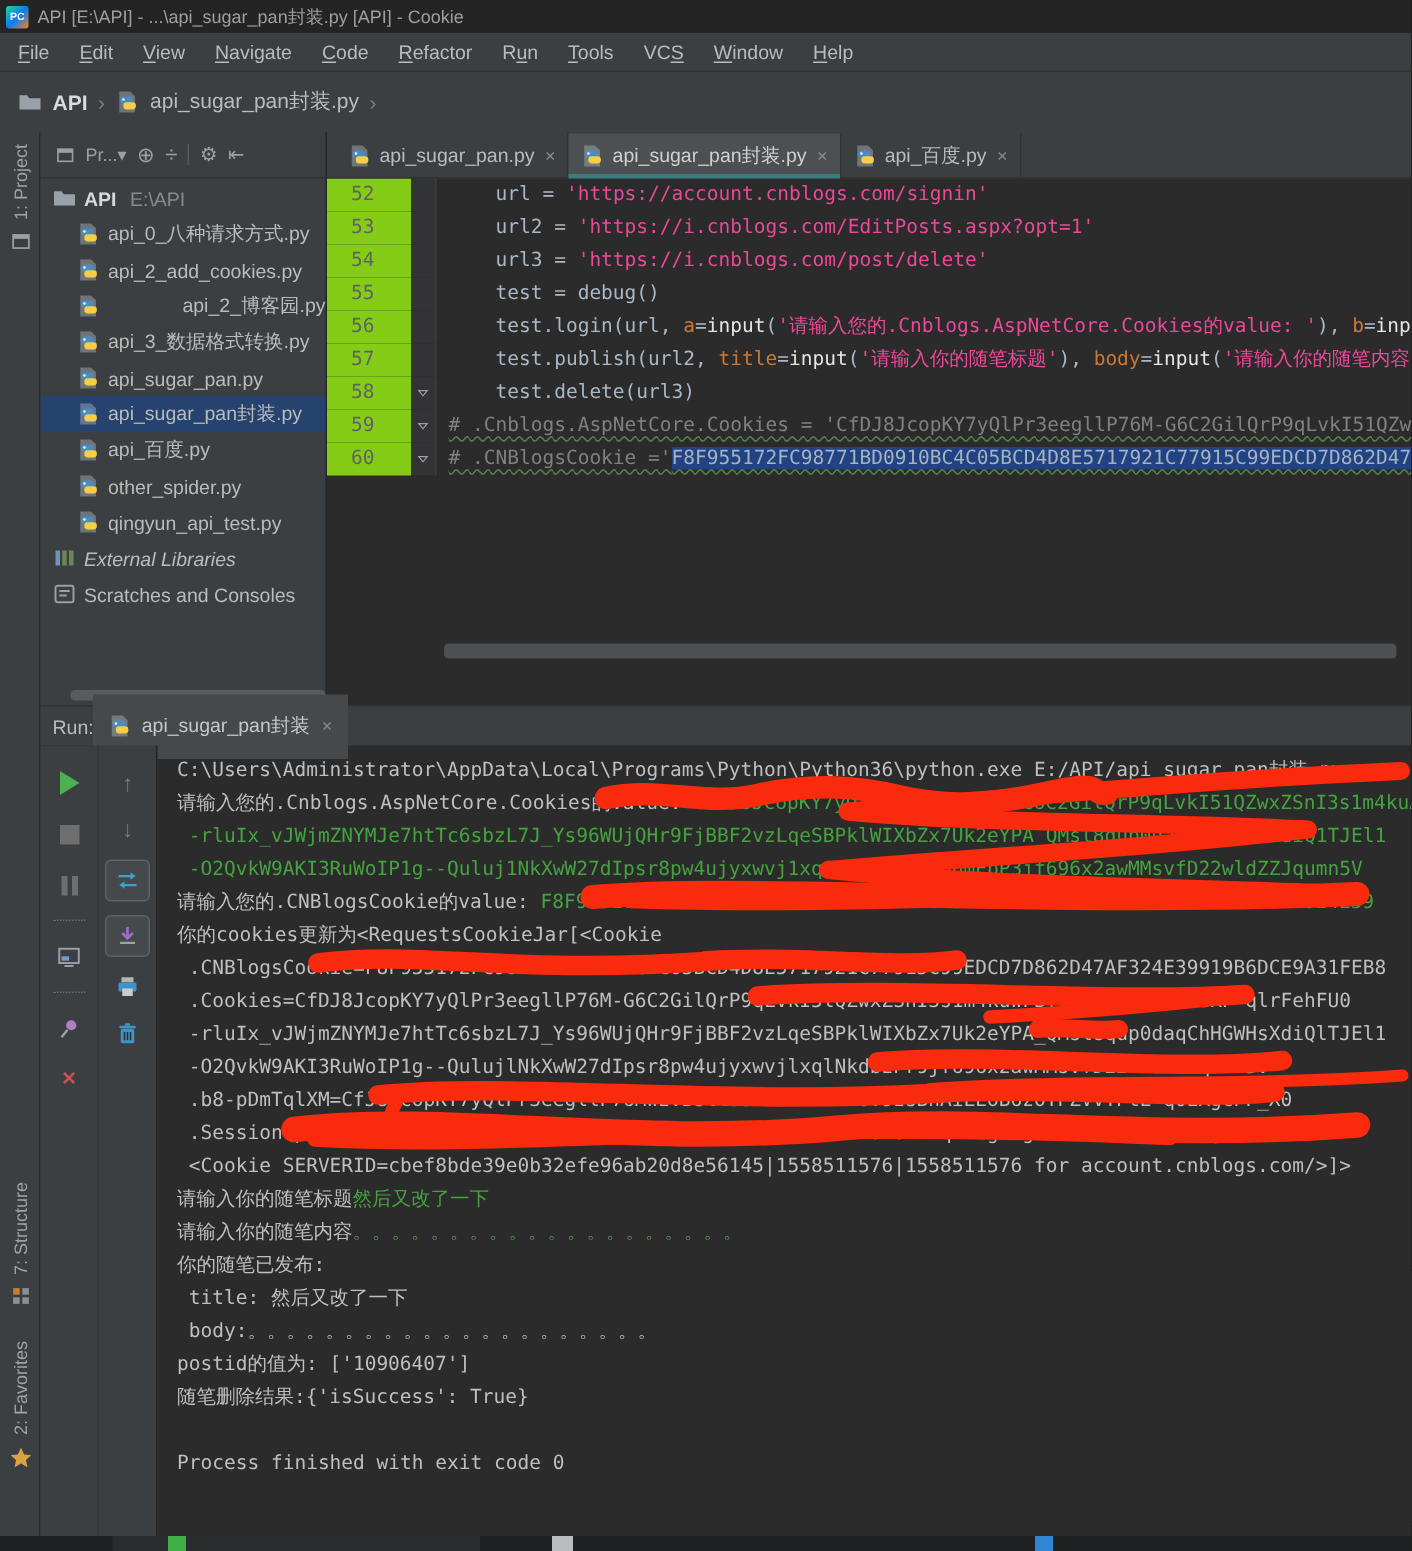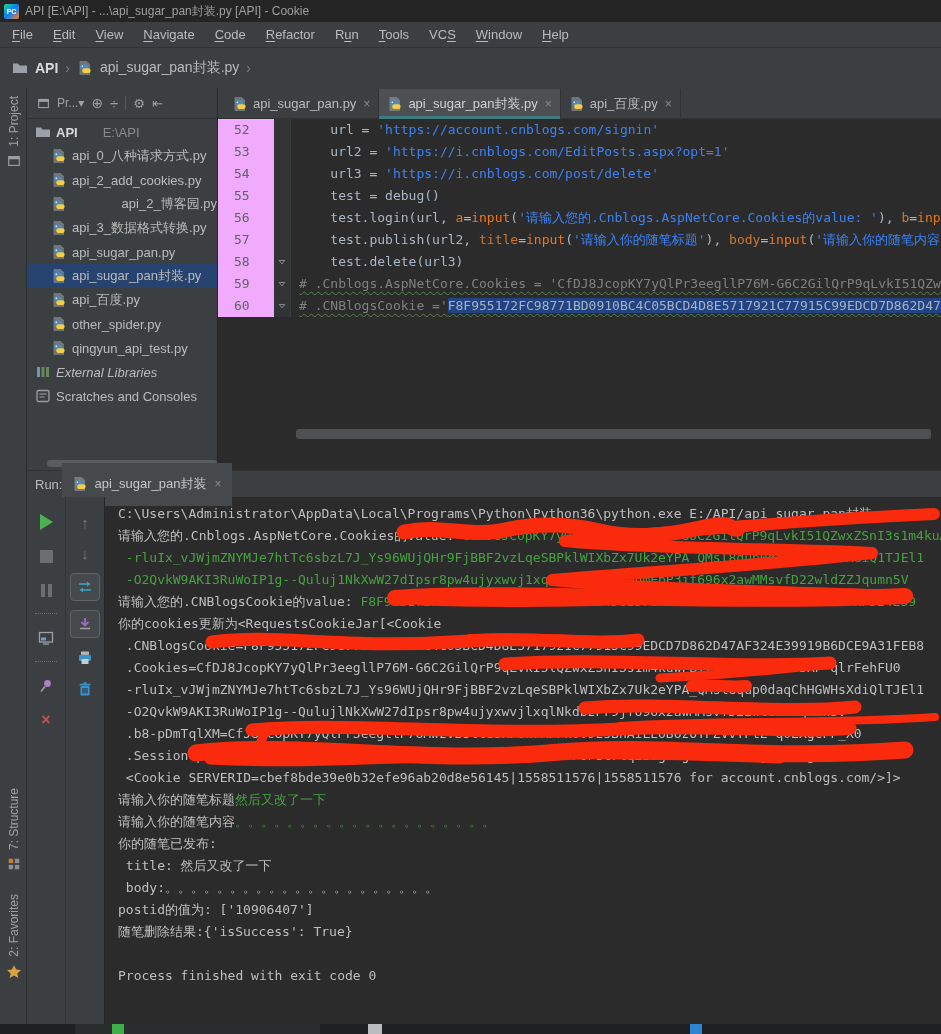--- a/index.html
+++ b/index.html
@@ -34,39 +34,39 @@
   .vtext{writing-mode:vertical-rl;transform:rotate(180deg);color:#a2a2a2;font-size:12px;}
 
   
   .main{position:absolute;left:27px;top:88px;right:0;height:382px;}
   .project{position:absolute;left:0;top:0;width:191px;height:100%;background:#3c3f41;border-right:1px solid #262626;box-sizing:border-box;}
   .ptoolbar{height:30px;display:flex;align-items:center;gap:7px;padding-left:10px;color:#9da0a3;font-size:12px;border-bottom:1px solid #323232;}
   .ptool-sep{width:1px;height:14px;background:#55585a;}
   .ptree{position:absolute;left:0;top:32px;right:0;bottom:30px;overflow:hidden;}
   .trow{height:24px;display:flex;align-items:center;gap:5px;font-size:13px;color:#bbbbbb;white-space:nowrap;}
   .trow.selected{background:#25436e;}
-  .trow .path{color:#8a8a8a;margin-left:20px;}
+  .trow .path{color:#8a8a8a;margin-left:4px;}
   .trow.bold .lbl{font-weight:bold;color:#d8d8d8;}
   .pscroll{position:absolute;left:0;bottom:3px;height:7px;width:100%;}
   .pscroll .thumb{position:absolute;left:20px;width:170px;height:7px;background:#595b5d;border-radius:3px;}
 
   .editor{position:absolute;left:191px;top:0;right:0;height:100%;background:#2b2b2b;}
   .tabbar{height:30px;background:#3c3f41;display:flex;align-items:flex-end;padding-left:6px;border-bottom:1px solid #323232;}
   .tab{height:29px;display:flex;align-items:center;gap:5px;padding:0 8px;color:#bbbbbb;font-size:13px;
        border-right:1px solid #323232;position:relative;white-space:nowrap;}
   .tab.active{background:#4c5052;color:#d0d0d0;}
   .tab.active::after{content:"";position:absolute;left:0;right:0;bottom:-1px;height:3px;background:#3d7b80;}
   .tclose{color:#8a8a8a;font-size:12px;margin-left:2px;}
 
   .code{position:absolute;left:0;top:31px;right:0;height:200px;overflow:hidden;font-size:13px;}
   .cl{display:flex;height:22px;line-height:22px;white-space:pre;}
-  .gnum{width:40px;padding-left:16px;flex:none;background:#f0abfc;color:#606366;font-family:"DejaVu Sans Mono",monospace;}
+  .gnum{width:40px;padding-left:16px;flex:none;background:#84cc16;color:#606366;font-family:"DejaVu Sans Mono",monospace;}
   .gfold{width:16px;flex:none;background:#313335;border-right:1px solid #3a3c3e;display:flex;align-items:center;justify-content:center;}
   .cbody{flex:1;padding-left:8px;font-family:"DejaVu Sans Mono",monospace;overflow:hidden;}
-  .t-p{color:#a9b7c6;}.t-s{color:#3b82f6;}.t-n{color:#cc7832;}.t-f{color:#f97316;}
+  .t-p{color:#a9b7c6;}.t-s{color:#ec4899;}.t-n{color:#cc7832;}.t-f{color:#e5e5e5;}
   .t-c{color:#808080;}.t-cs{color:#a5b3bf;background:#214283;padding-right:400px;}
   .sq .t-c,.sq .t-cs{text-decoration:underline wavy #55804c;text-decoration-thickness:1px;text-underline-offset:3px;}
 
   .escroll{position:absolute;left:0;top:340px;right:0;height:12px;}
   .escroll .thumb{position:absolute;left:78px;right:10px;top:1px;height:10px;background:#4d4f51;border-radius:3px;}
 
   
   .runpanel{position:absolute;left:27px;top:470px;right:0;height:554px;background:#2b2b2b;}
   .runheader{position:absolute;left:0;top:0;right:0;height:27px;background:#3c3f41;border-top:1px solid #323232;
              display:flex;align-items:center;padding-left:8px;box-sizing:border-box;font-size:13px;color:#bbbbbb;}

